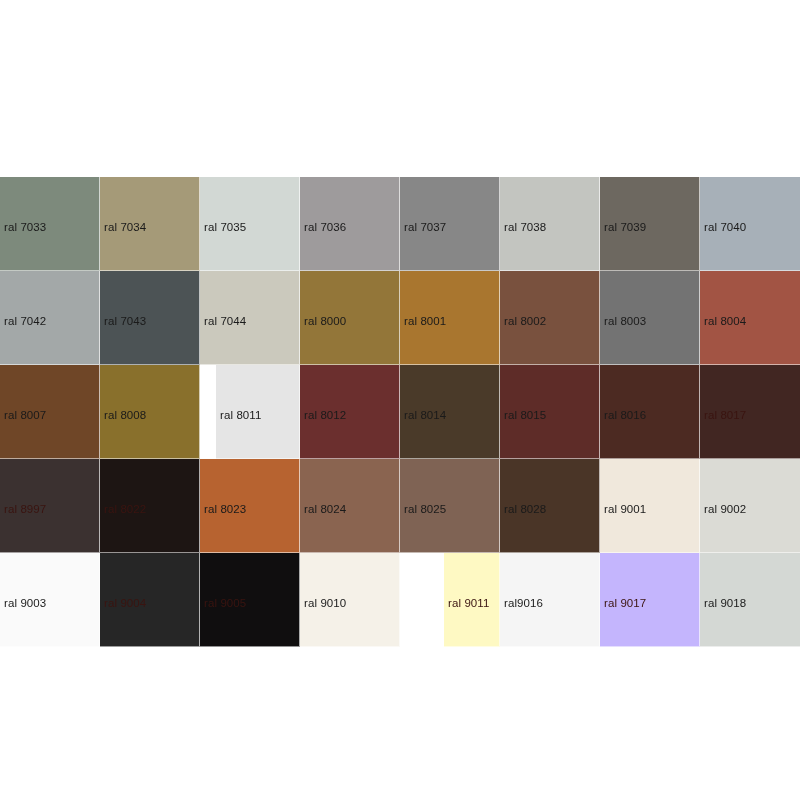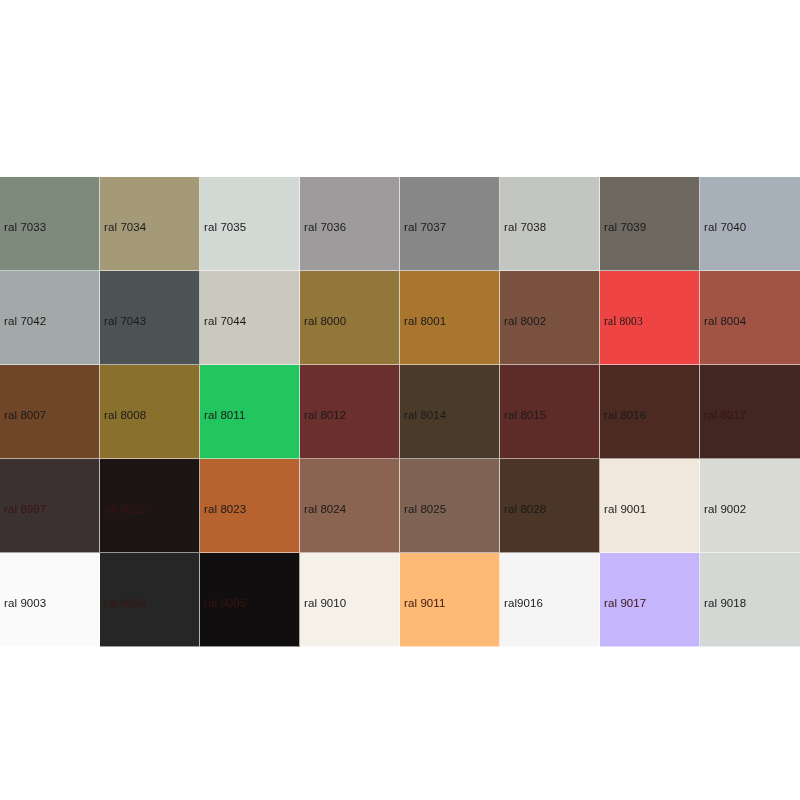--- a/index.html
+++ b/index.html
@@ -92,33 +92,33 @@
       </div>
       <div class="swatch" style="background-color: rgb(147, 118, 57);">
         <span class="swatch-label" style="color: rgb(26, 26, 26);">ral 8000</span>
       </div>
       <div class="swatch" style="background-color: rgb(169, 118, 47);">
         <span class="swatch-label" style="color: rgb(26, 26, 26);">ral 8001</span>
       </div>
       <div class="swatch" style="background-color: rgb(121, 81, 62);">
         <span class="swatch-label" style="color: rgb(26, 26, 26);">ral 8002</span>
       </div>
-      <div class="swatch" style="background-color: #ef4444; font-family: Liberation Serif, serif;">
+      <div class="swatch" style="background-color: #737373;">
         <span class="swatch-label" style="color: rgb(26, 26, 26);">ral 8003</span>
       </div>
       <div class="swatch" style="background-color: rgb(162, 84, 68);">
         <span class="swatch-label" style="color: rgb(26, 26, 26);">ral 8004</span>
       </div>
       <div class="swatch" style="background-color: rgb(111, 70, 39);">
         <span class="swatch-label" style="color: rgb(26, 26, 26);">ral 8007</span>
       </div>
       <div class="swatch" style="background-color: rgb(137, 112, 44);">
         <span class="swatch-label" style="color: rgb(26, 26, 26);">ral 8008</span>
       </div>
-      <div class="swatch" style="background-color: #22c55e;">
+      <div class="swatch" style="background-color: #e5e5e5; margin-left: 16px;">
         <span class="swatch-label" style="color: rgb(26, 26, 26);">ral 8011</span>
       </div>
       <div class="swatch" style="background-color: rgb(107, 47, 46);">
         <span class="swatch-label" style="color: rgb(26, 26, 26);">ral 8012</span>
       </div>
       <div class="swatch" style="background-color: rgb(74, 58, 41);">
         <span class="swatch-label" style="color: rgb(26, 26, 26);">ral 8014</span>
       </div>
       <div class="swatch" style="background-color: rgb(94, 44, 40);">
         <span class="swatch-label" style="color: rgb(26, 26, 26);">ral 8015</span>
@@ -158,21 +158,21 @@
       </div>
       <div class="swatch" style="background-color: rgb(38, 38, 38);">
         <span class="swatch-label" style="color: rgb(58, 20, 16);">ral 9004</span>
       </div>
       <div class="swatch" style="background-color: rgb(16, 14, 15);">
         <span class="swatch-label" style="color: rgb(58, 20, 16);">ral 9005</span>
       </div>
       <div class="swatch" style="background-color: rgb(245, 241, 232);">
         <span class="swatch-label" style="color: rgb(26, 26, 26);">ral 9010</span>
       </div>
-      <div class="swatch" style="background-color: #fdba74;">
+      <div class="swatch" style="background-color: #fef9c3; margin-left: 44px;">
         <span class="swatch-label" style="color: rgb(58, 20, 16);">ral 9011</span>
       </div>
       <div class="swatch" style="background-color: rgb(245, 245, 245);">
         <span class="swatch-label" style="color: rgb(26, 26, 26);">ral9016</span>
       </div>
       <div class="swatch" style="background-color: #c4b5fd;">
         <span class="swatch-label" style="color: rgb(58, 20, 16);">ral 9017</span>
       </div>
       <div class="swatch" style="background-color: rgb(212, 216, 212);">
         <span class="swatch-label" style="color: rgb(26, 26, 26);">ral 9018</span>

